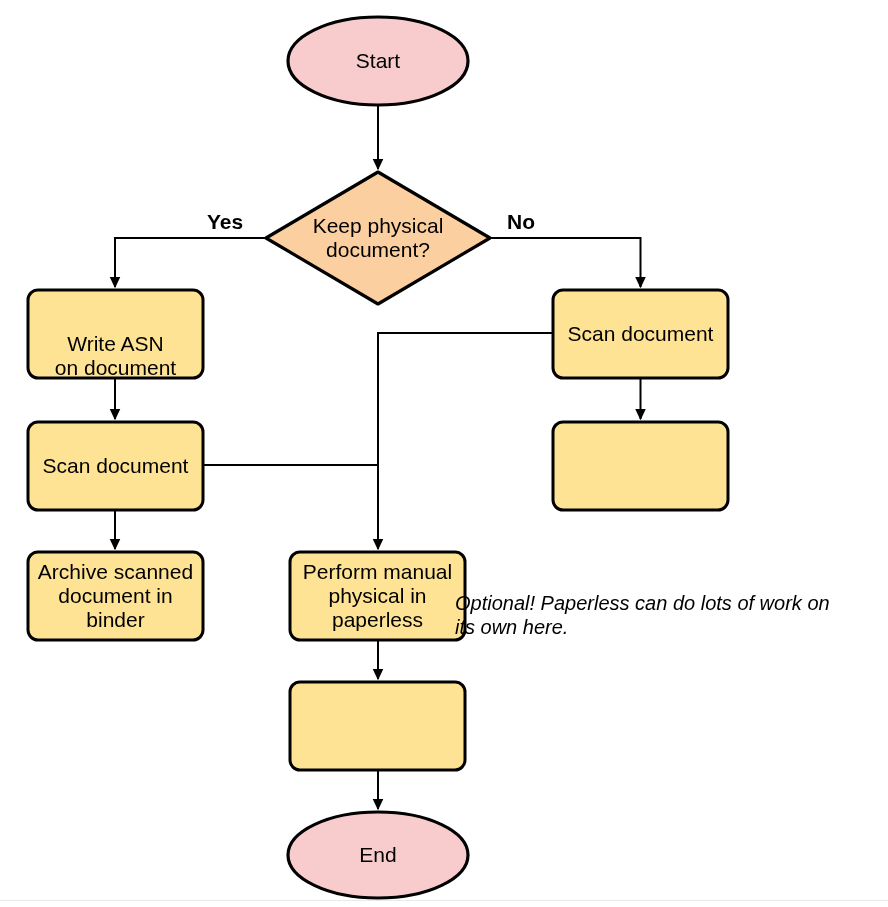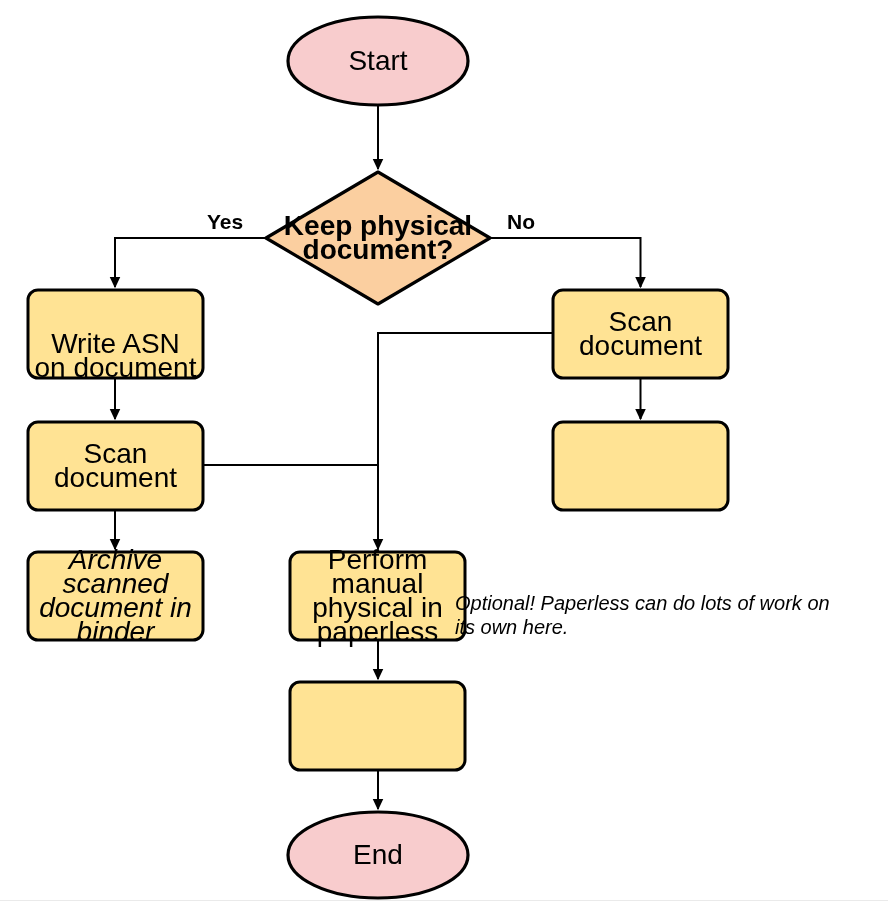--- a/index.html
+++ b/index.html
@@ -18,29 +18,29 @@
   .terminal { stroke-width: 3.2; fill: #f8cccd; }
   .decision { stroke-width: 3.2; stroke-linejoin: round; fill: #fbcfa0; }
   .process  { stroke-width: 3; fill: #ffe394; }
   .edge { fill: none; stroke: #000; stroke-width: 2; }
 
   
   .node-label {
     position: absolute;
     display: flex; align-items: center; justify-content: center;
     text-align: center;
-    font-size: 28px; line-height: 24px;
+    font-size: 21px; line-height: 24px;
     white-space: pre-line;
     pointer-events: none;
   }
   .pos-start    { left: 288px; top: 17px;  width: 180px; height: 88px; }
-  .pos-decision { left: 278px; top: 182px; width: 200px; height: 112px; font-weight: bold; }
+  .pos-decision { left: 278px; top: 182px; width: 200px; height: 112px; }
   .pos-write    { left: 28px;  top: 290px; width: 175px; height: 68px; margin-top: 32px; }
   .pos-scanl    { left: 28px;  top: 422px; width: 175px; height: 88px; }
-  .pos-archive  { left: 28px;  top: 552px; width: 175px; height: 88px; font-style: italic; }
+  .pos-archive  { left: 28px;  top: 552px; width: 175px; height: 88px; }
   .pos-scanr    { left: 553px; top: 290px; width: 175px; height: 88px; }
   .pos-trash    { left: 553px; top: 422px; width: 175px; height: 88px; }
   .pos-tagging  { left: 290px; top: 552px; width: 175px; height: 88px; }
   .pos-remove   { left: 290px; top: 682px; width: 175px; height: 88px; }
   .pos-end      { left: 288px; top: 812px; width: 180px; height: 86px; }
 
   .edge-label {
     position: absolute;
     font-size: 21px; line-height: 28px;
     text-align: center;

